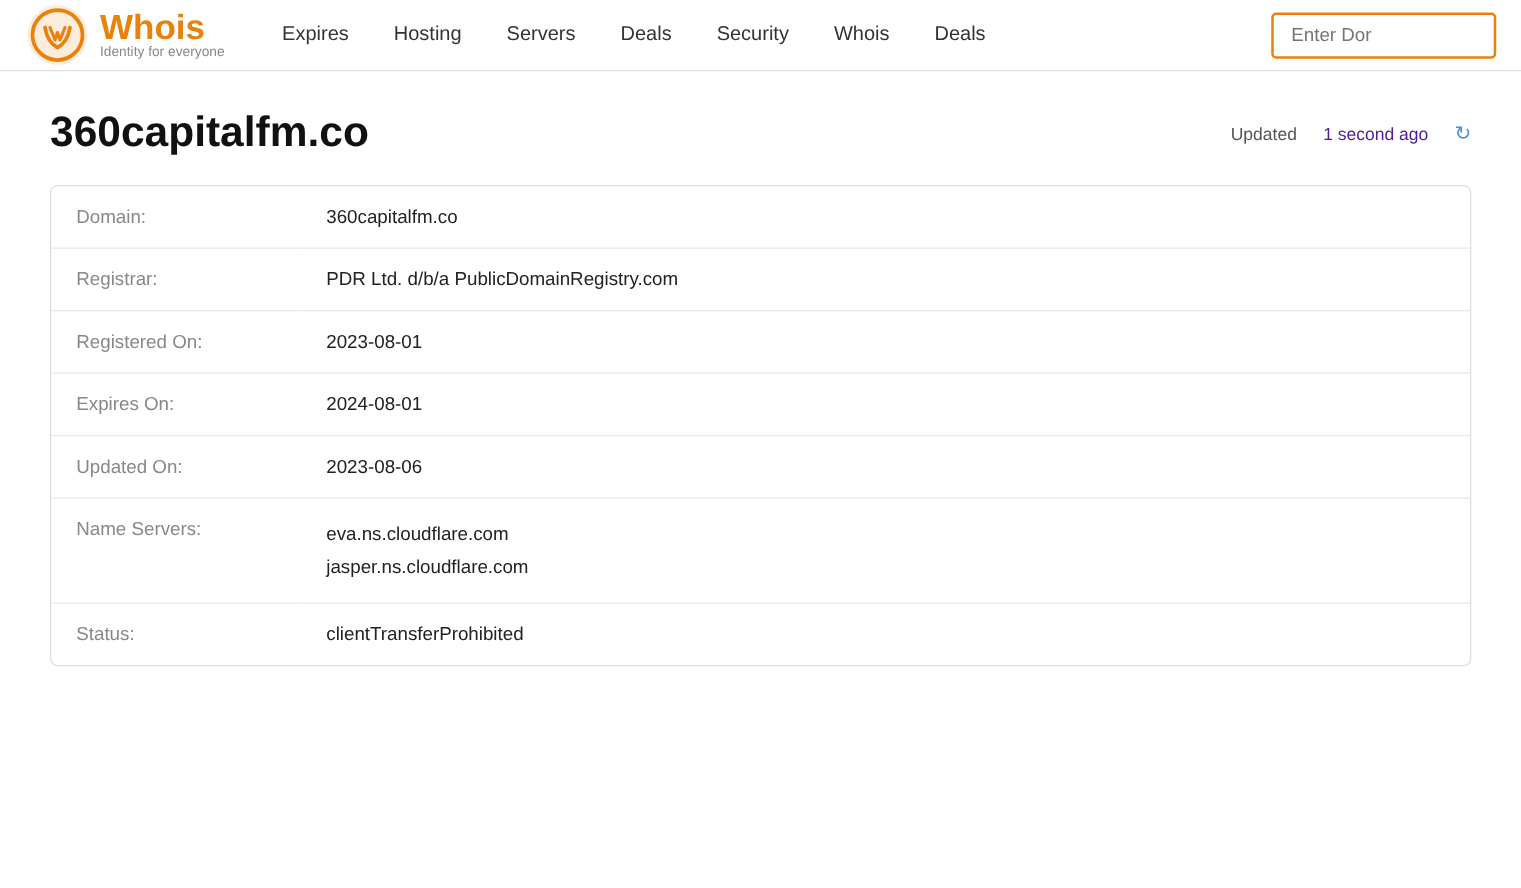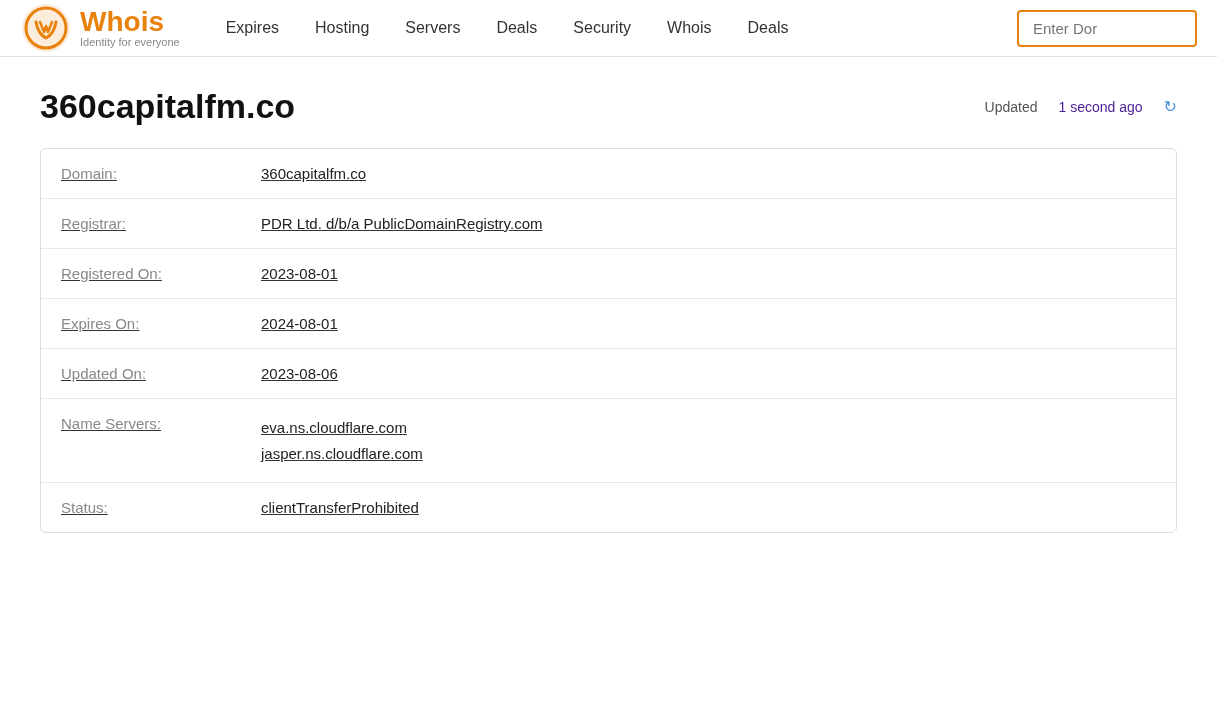--- a/index.html
+++ b/index.html
@@ -120,21 +120,20 @@
       font-size: 20px;
       font-weight: bold;
       color: #222;
     }
     .info-table {
       width: 100%;
       border-collapse: collapse;
     }
     .info-table tr {
       border-bottom: 1px solid #e8e8e8;
-      text-decoration: underline;
     }
     .info-table tr:last-child {
       border-bottom: none;
     }
     .info-table td {
       padding: 16px 20px;
       vertical-align: top;
     }
     .info-table td.label {
       color: #888;

